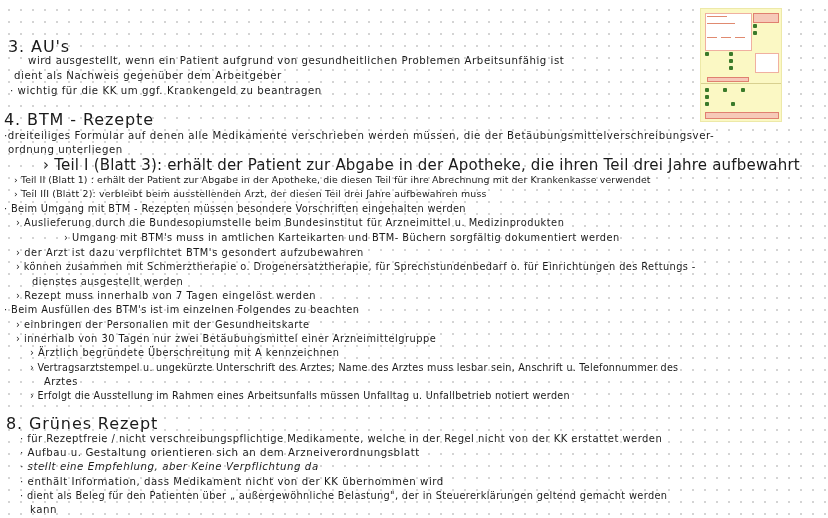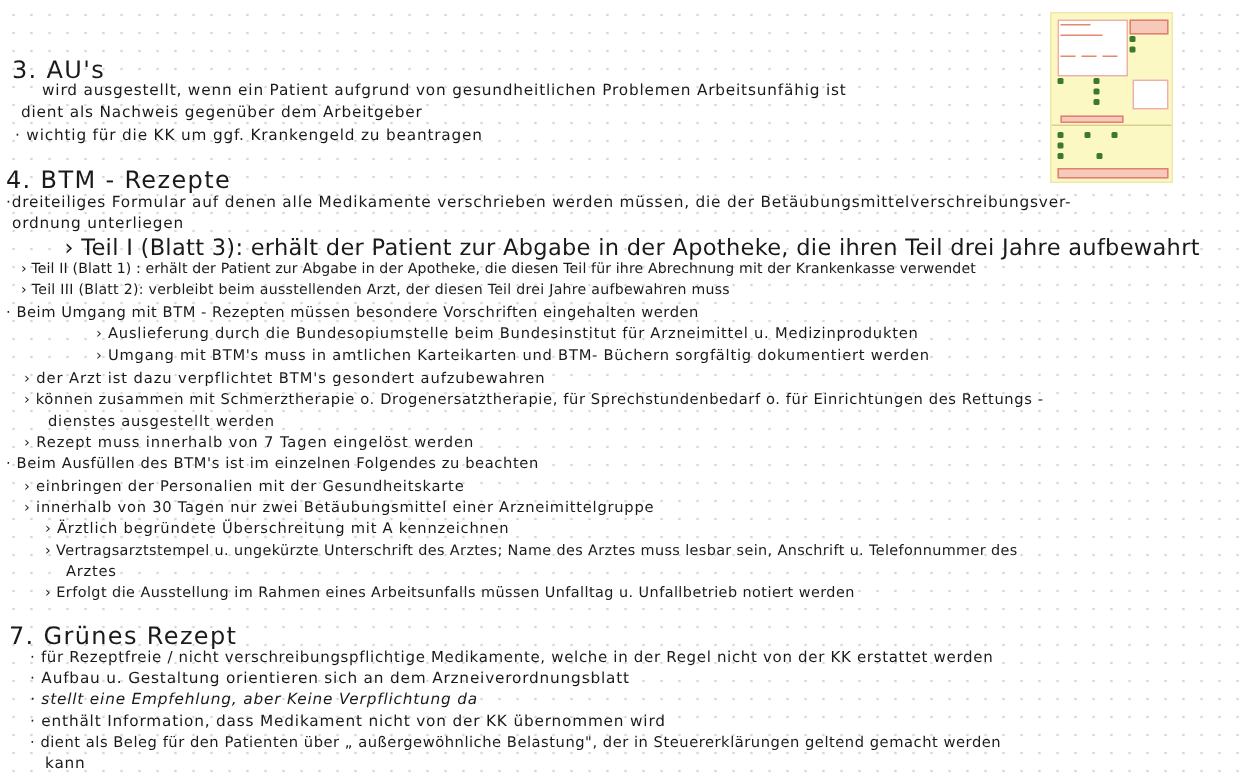--- a/index.html
+++ b/index.html
@@ -62,33 +62,33 @@
 <div class="line" style="left:14px;top:70px;">dient als Nachweis gegenüber dem Arbeitgeber</div>
 <div class="line" style="left:10px;top:85px;">· wichtig für die KK um ggf. Krankengeld zu beantragen</div>
 
 <div class="line heading" style="left:4px;top:114px;">4. BTM - Rezepte</div>
 <div class="line" style="left:4px;top:130px;">·dreiteiliges Formular auf denen alle Medikamente verschrieben werden müssen, die der Betäubungsmittelverschreibungsver-</div>
 <div class="line" style="left:8px;top:144px;"> ordnung unterliegen</div>
 <div class="line" style="left:14px;top:159px;font-size:15px;letter-spacing:0.2px;margin-left:29px;">› Teil I (Blatt 3): erhält der Patient zur Abgabe in der Apotheke, die ihren Teil drei Jahre  aufbewahrt</div>
 <div class="line" style="left:14px;top:174px;font-size:9.4px;letter-spacing:0.1px;">› Teil II (Blatt 1) : erhält der Patient zur Abgabe in der Apotheke, die diesen Teil für ihre Abrechnung mit der Krankenkasse verwendet</div>
 <div class="line" style="left:14px;top:188px;font-size:9.4px;letter-spacing:0.2px;">› Teil III (Blatt 2): verbleibt beim ausstellenden Arzt, der diesen Teil drei Jahre aufbewahren muss</div>
 <div class="line" style="left:4px;top:203px;font-size:9.8px;letter-spacing:0.35px;">· Beim Umgang mit BTM - Rezepten müssen besondere Vorschriften eingehalten werden</div>
-<div class="line" style="left:16px;top:217px;font-size:9.8px;letter-spacing:0.5px;margin-left:48px;">› Auslieferung durch die Bundesopiumstelle beim Bundesinstitut für Arzneimittel u. Medizinprodukten</div>
+<div class="line" style="left:16px;top:217px;font-size:9.8px;letter-spacing:0.5px;">› Auslieferung durch die Bundesopiumstelle beim Bundesinstitut für Arzneimittel u. Medizinprodukten</div>
 <div class="line" style="left:16px;top:232px;font-size:9.8px;letter-spacing:0.5px;margin-left:48px;">› Umgang mit BTM's muss  in amtlichen Karteikarten und BTM- Büchern sorgfältig dokumentiert werden</div>
 <div class="line" style="left:16px;top:247px;font-size:9.8px;letter-spacing:0.6px;">› der Arzt ist dazu  verpflichtet  BTM's gesondert  aufzubewahren</div>
 <div class="line" style="left:16px;top:261px;font-size:9.8px;letter-spacing:0.4px;">› können zusammen mit  Schmerztherapie o. Drogenersatztherapie, für  Sprechstundenbedarf  o. für  Einrichtungen des Rettungs -</div>
 <div class="line" style="left:32px;top:276px;font-size:9.8px;letter-spacing:0.5px;">dienstes ausgestellt werden</div>
 <div class="line" style="left:16px;top:290px;font-size:9.8px;letter-spacing:0.6px;">› Rezept muss  innerhalb von 7 Tagen eingelöst werden</div>
 <div class="line" style="left:4px;top:304px;font-size:9.8px;letter-spacing:0.4px;">· Beim Ausfüllen des BTM's ist im einzelnen Folgendes zu beachten</div>
 <div class="line" style="left:16px;top:319px;font-size:9.8px;letter-spacing:0.5px;">› einbringen der Personalien mit der Gesundheitskarte</div>
 <div class="line" style="left:16px;top:333px;font-size:9.8px;letter-spacing:0.5px;text-align:center;">› innerhalb von  30 Tagen nur  zwei Betäubungsmittel einer Arzneimittelgruppe</div>
 <div class="line" style="left:30px;top:347px;font-size:9.8px;letter-spacing:0.5px;">› Ärztlich begründete Überschreitung mit A kennzeichnen</div>
 <div class="line" style="left:30px;top:362px;font-size:9.6px;letter-spacing:0.25px;">› Vertragsarztstempel u. ungekürzte Unterschrift des Arztes;  Name des Arztes muss lesbar sein, Anschrift u. Telefonnummer des</div>
 <div class="line" style="left:44px;top:376px;font-size:9.8px;letter-spacing:0.5px;">Arztes</div>
 <div class="line" style="left:30px;top:390px;font-size:9.6px;letter-spacing:0.3px;">›  Erfolgt die  Ausstellung im Rahmen eines Arbeitsunfalls müssen Unfalltag u. Unfallbetrieb  notiert  werden</div>
 
-<div class="line heading" style="left:6px;top:418px;">7.  Grünes Rezept</div>
+<div class="line heading" style="left:6px;top:418px;">8.  Grünes Rezept</div>
 <div class="line" style="left:20px;top:433px;font-size:10px;letter-spacing:0.45px;">· für Rezeptfreie / nicht verschreibungspflichtige  Medikamente, welche in der Regel  nicht von der KK erstattet  werden</div>
 <div class="line" style="left:20px;top:447px;">· Aufbau u. Gestaltung orientieren sich an  dem Arzneiverordnungsblatt</div>
 <div class="line" style="left:20px;top:461px;font-style:italic;">· stellt eine Empfehlung, aber Keine Verpflichtung da</div>
 <div class="line" style="left:20px;top:476px;">· enthält Information, dass Medikament  nicht von der KK übernommen wird</div>
 <div class="line" style="left:20px;top:490px;font-size:9.8px;letter-spacing:0.35px;">· dient als Beleg für den Patienten über „ außergewöhnliche Belastung", der in Steuererklärungen  geltend gemacht  werden</div>
 <div class="line" style="left:30px;top:504px;">kann</div>
 
 </body></html>

